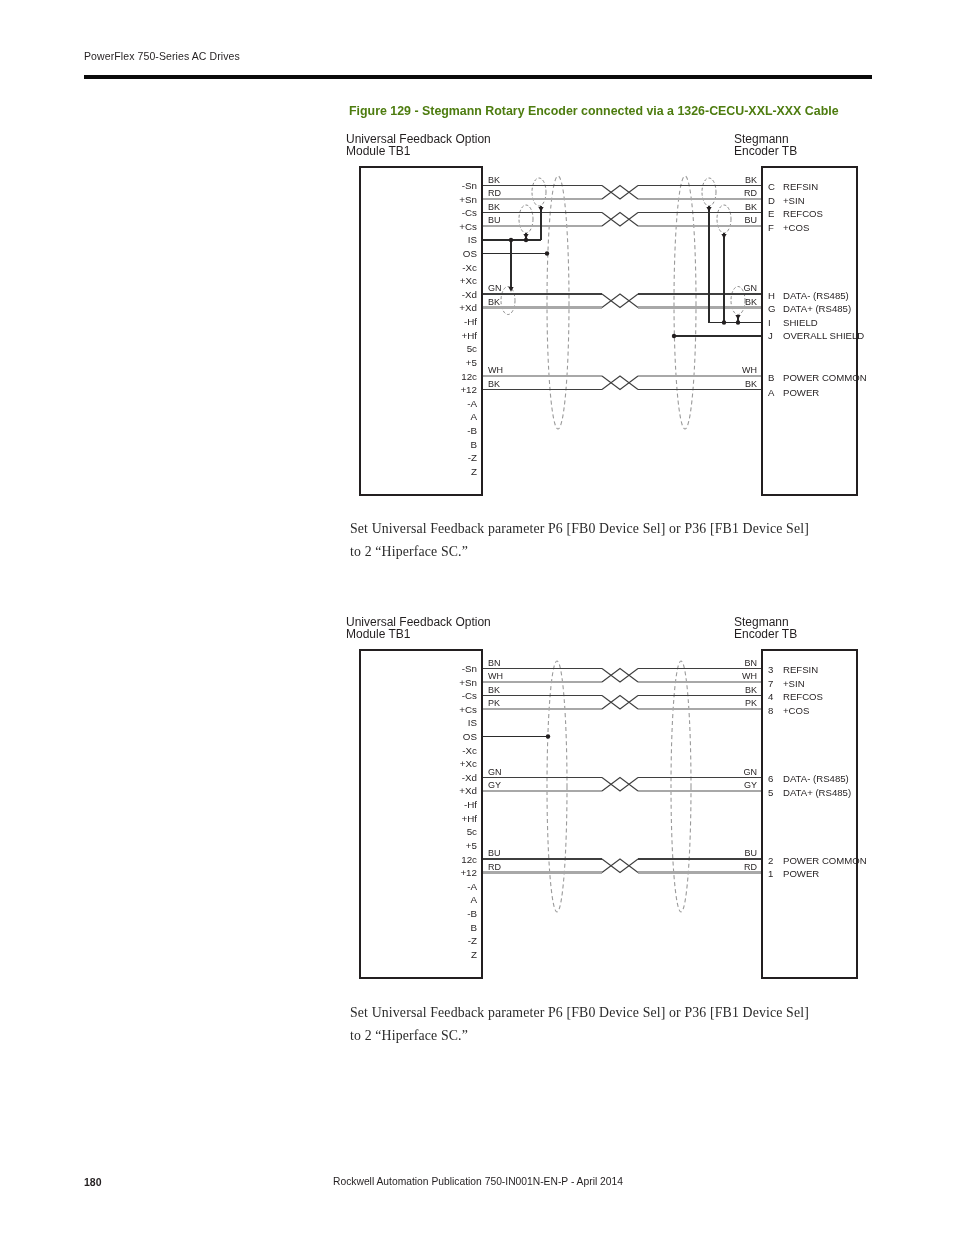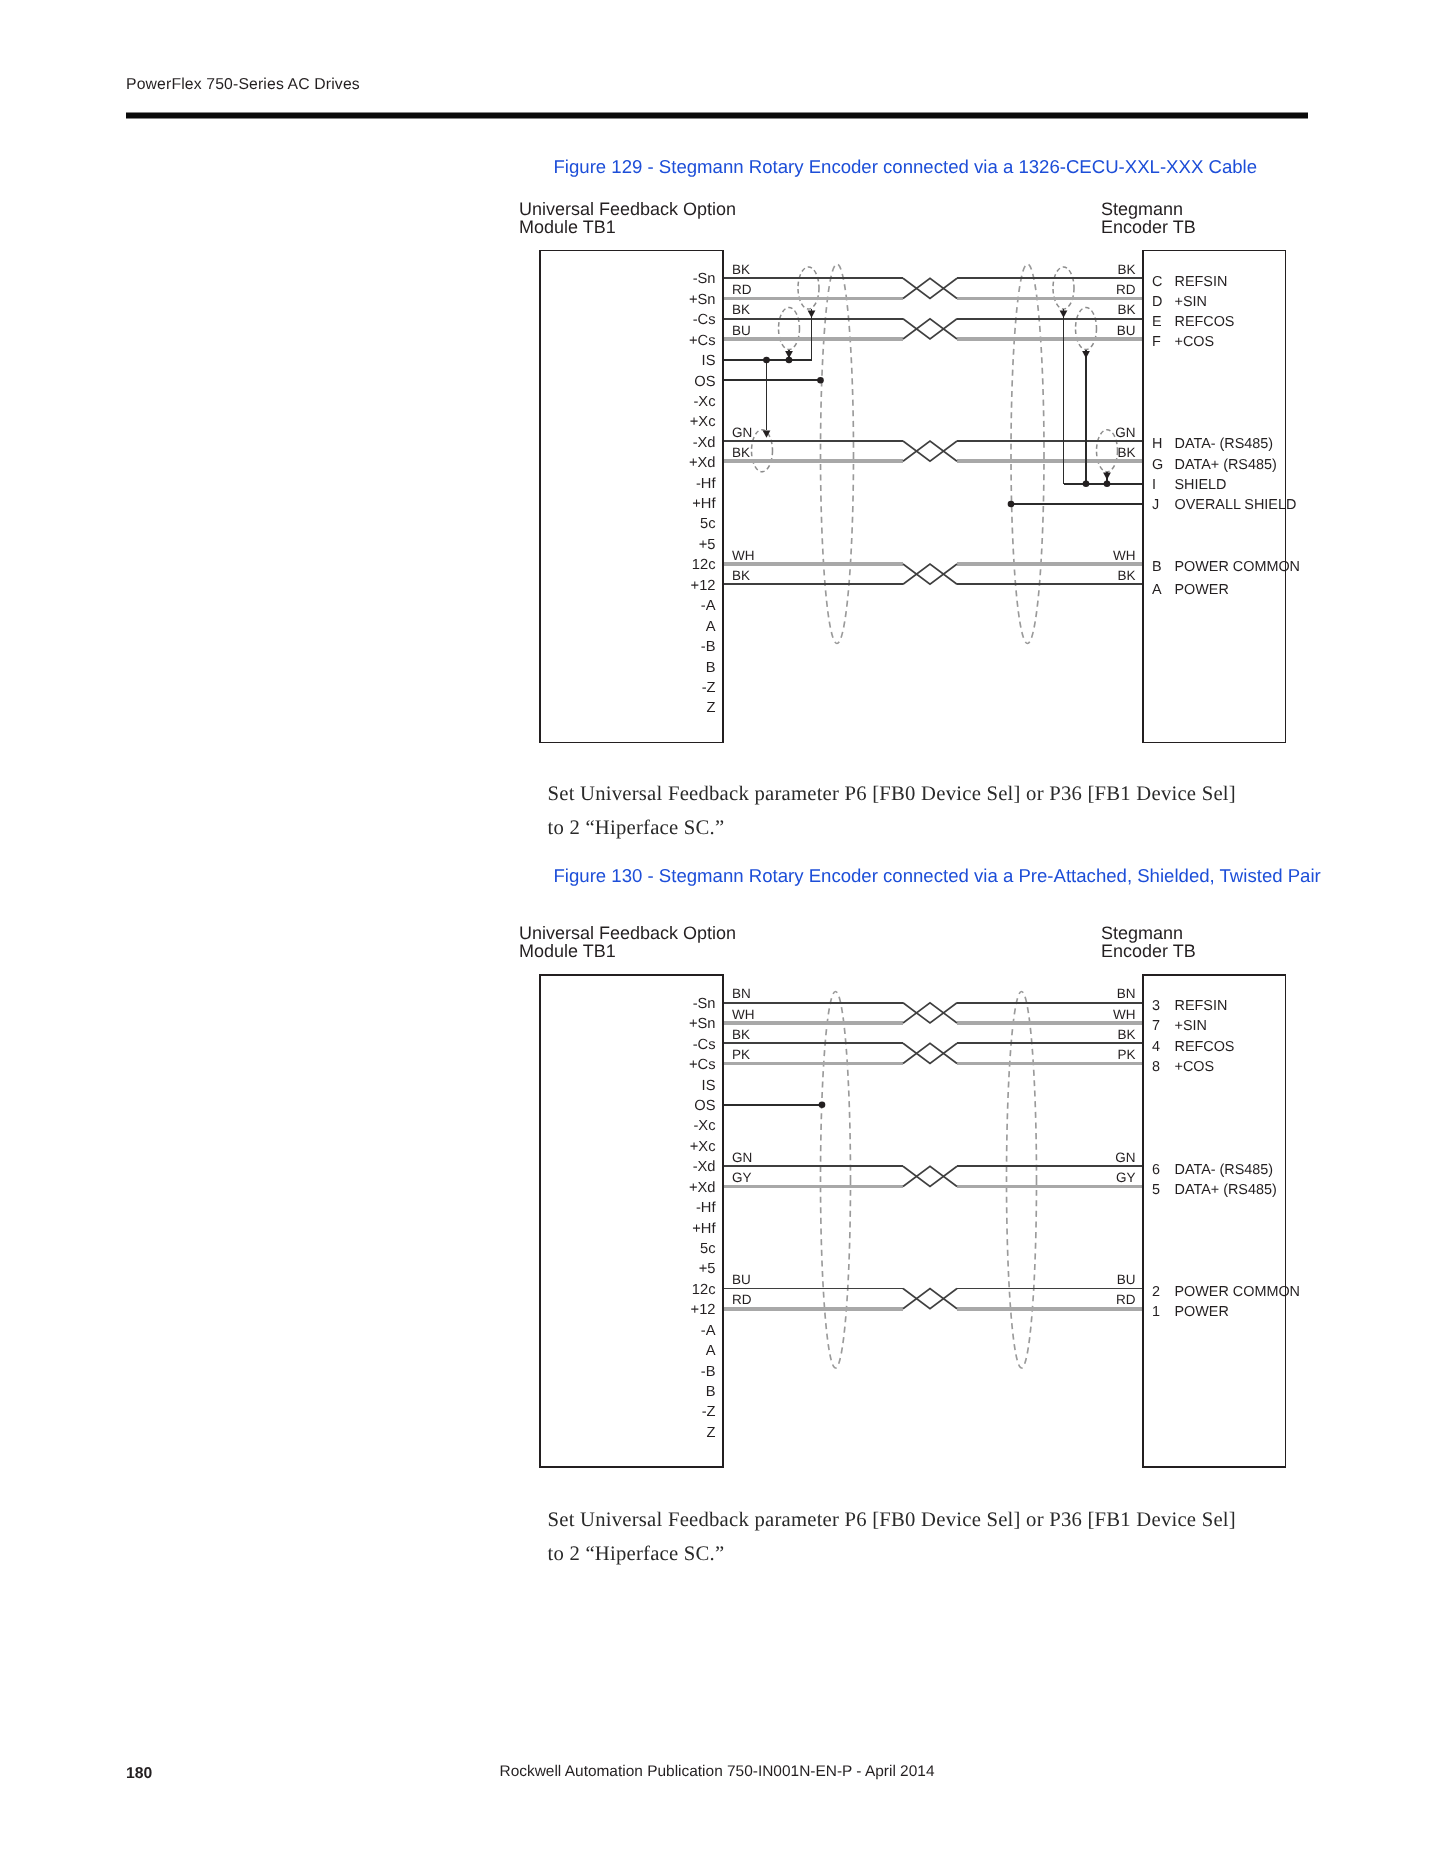--- a/index.html
+++ b/index.html
@@ -3,23 +3,23 @@
 <meta charset="utf-8">
 <style>
   html,body{margin:0;padding:0;background:#ffffff;}
   .page{
     position:relative;width:954px;height:1235px;background:#ffffff;
     font-family:"Liberation Sans",sans-serif;color:#231f20;overflow:hidden;padding-left:31px;
   }
   .abs{position:absolute;}
   .hdr-title{left:84px;top:50px;font-size:10.5px;letter-spacing:0.1px;}
   .hdr-rule{left:84px;top:75px;width:788px;height:3.5px;background:#0a0a0a;}
-  .fig-title{left:349px;width:515px;font-size:12.4px;font-weight:normal;line-height:15px;color:#1d4ed8;margin-left:20px;}
+  .fig-title{left:349px;width:515px;font-size:12.4px;font-weight:bold;line-height:15px;color:#4d7c0f;}
   .tb-head{width:150px;font-size:12px;line-height:12.3px;}
-  .note{left:365px;width:530px;font-family:"Liberation Serif","DejaVu Serif",serif;
+  .note{left:350px;width:530px;font-family:"Liberation Serif","DejaVu Serif",serif;
         font-size:13.8px;line-height:22.5px;color:#2a2a2a;letter-spacing:0.15px;}
   .footer-num{left:84px;top:1176px;font-size:10.5px;font-weight:bold;}
   .footer-pub{left:84px;top:1176px;width:788px;text-align:center;font-size:10.3px;}
   svg{position:absolute;left:0;overflow:visible;}
   svg text{font-family:"Liberation Sans",sans-serif;fill:#231f20;}
 </style>
 </head>
 <body>
 
 <div class="page">
@@ -156,21 +156,20 @@
       <text x="768" y="265.9" text-anchor="start" font-size="9.6">A</text>
       <text x="783" y="265.9" text-anchor="start" font-size="9.6">POWER</text>
     </svg>
 
   <div class="abs note" style="top:518px;">
     <div>Set Universal Feedback parameter P6 [FB0 Device Sel] or P36 [FB1 Device Sel]</div>
     <div>to 2 “Hiperface SC.”</div>
   </div>
 
   <div class="abs fig-title" style="top:577px;">
-    <div>Figure 130 - Stegmann Rotary Encoder connected via a Pre-Attached, Shielded, Twisted Pair</div>
   </div>
 
   <div class="abs tb-head" style="left:346px;top:616px;">
     <div>Universal Feedback Option</div>
     <div>Module TB1</div>
   </div>
   <div class="abs tb-head" style="left:734px;top:616px;">
     <div>Stegmann</div>
     <div>Encoder TB</div>
   </div>

